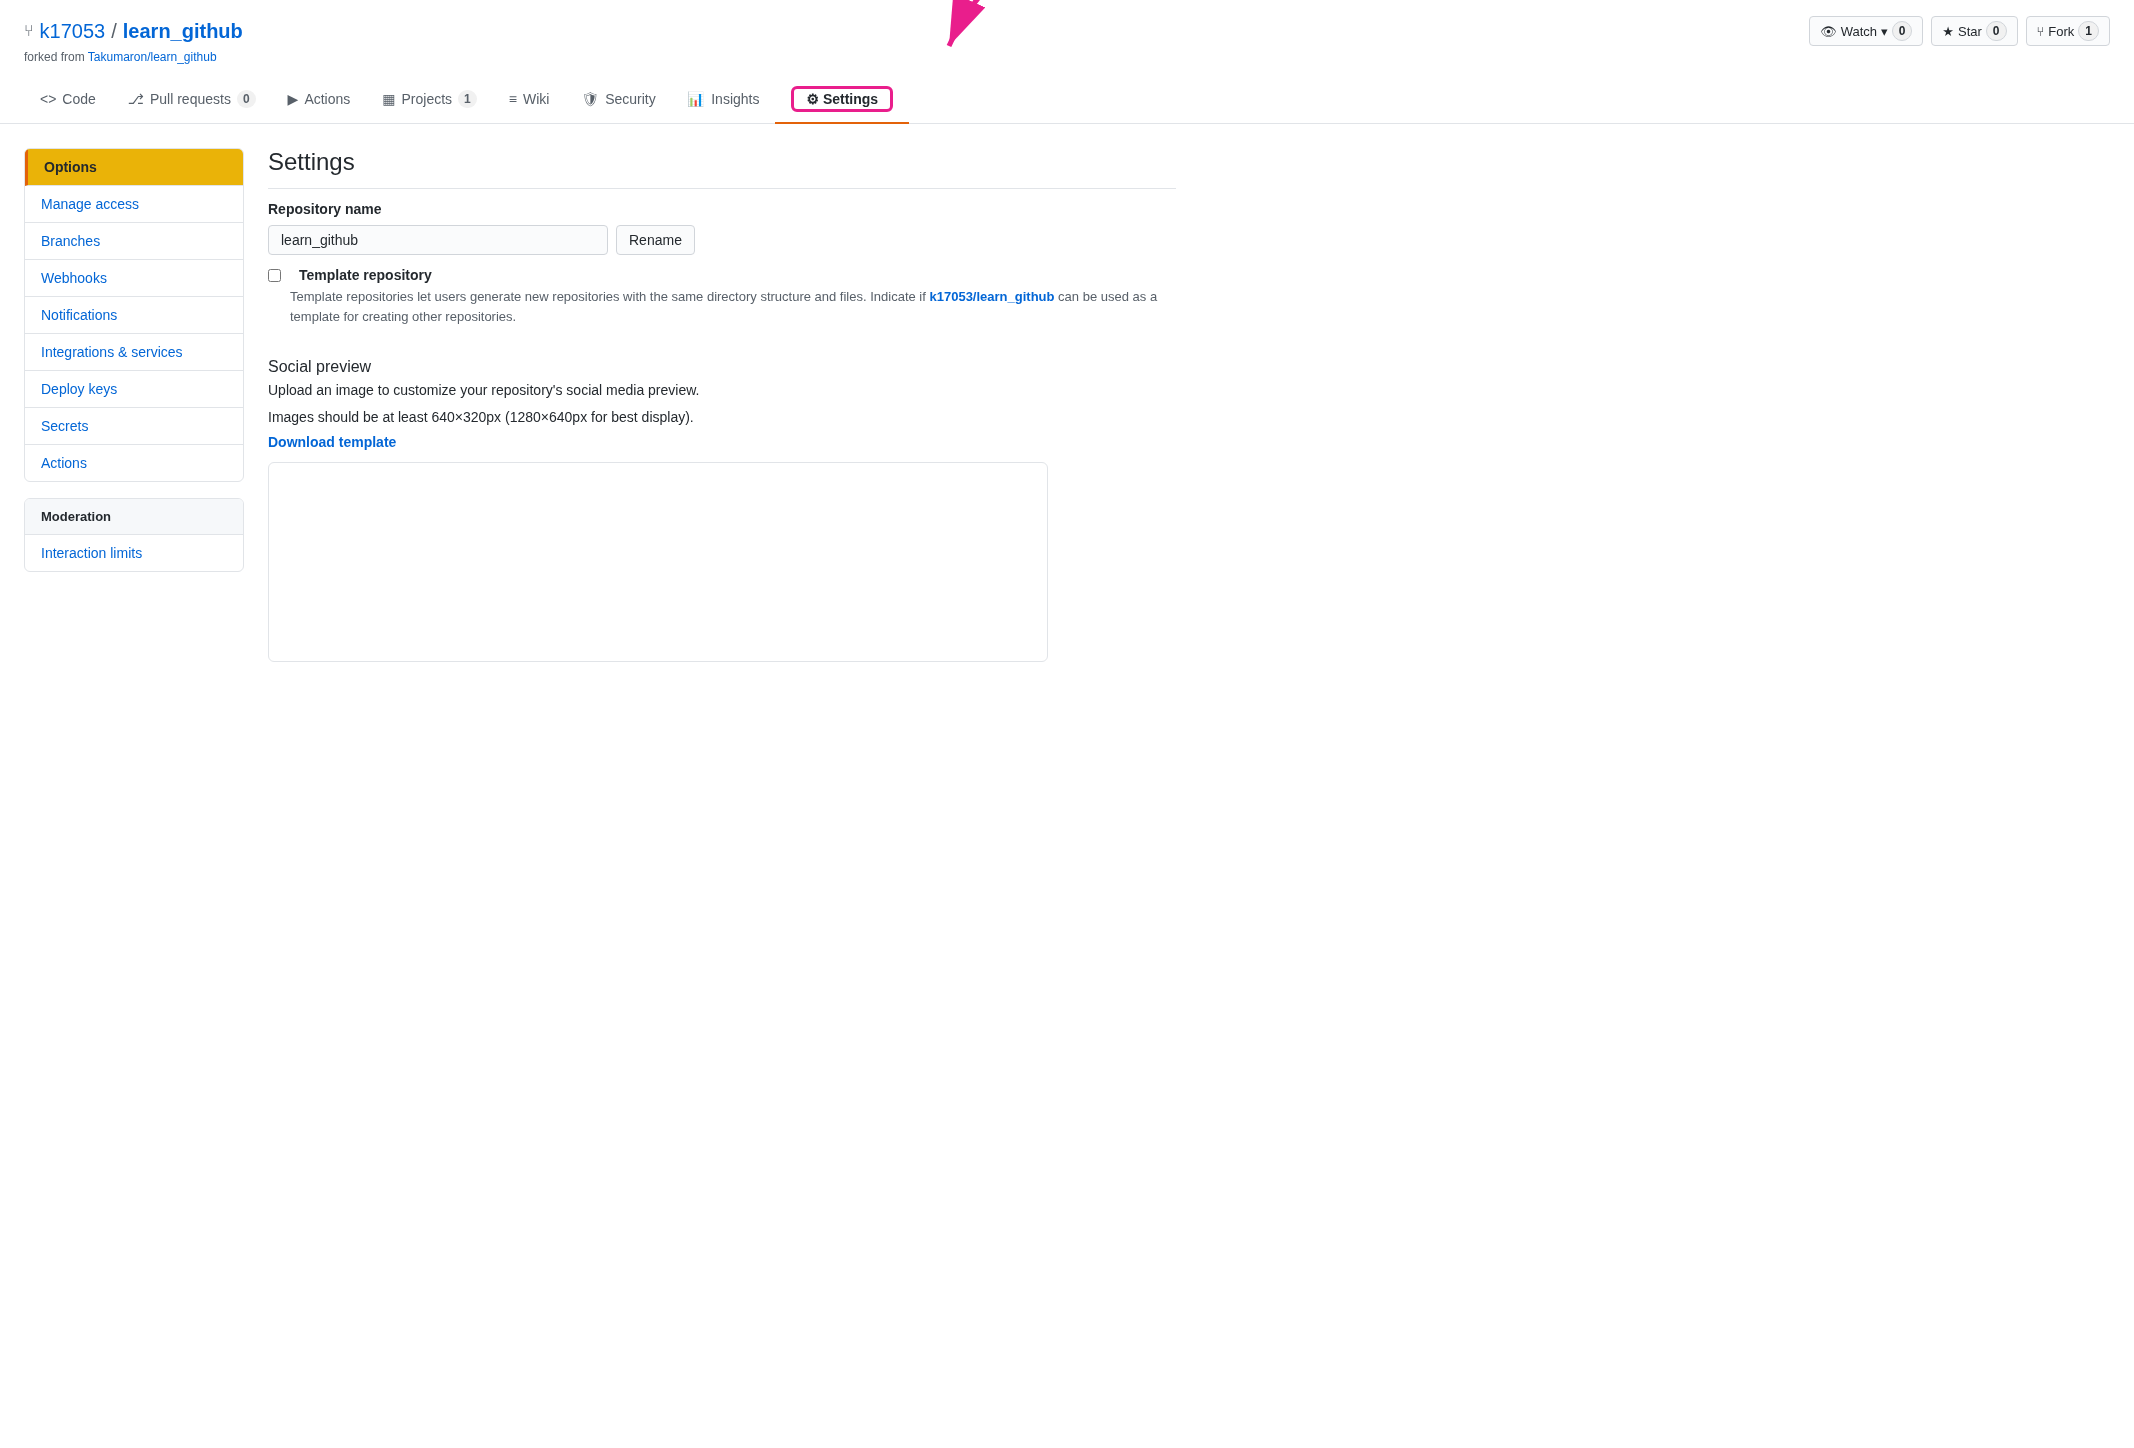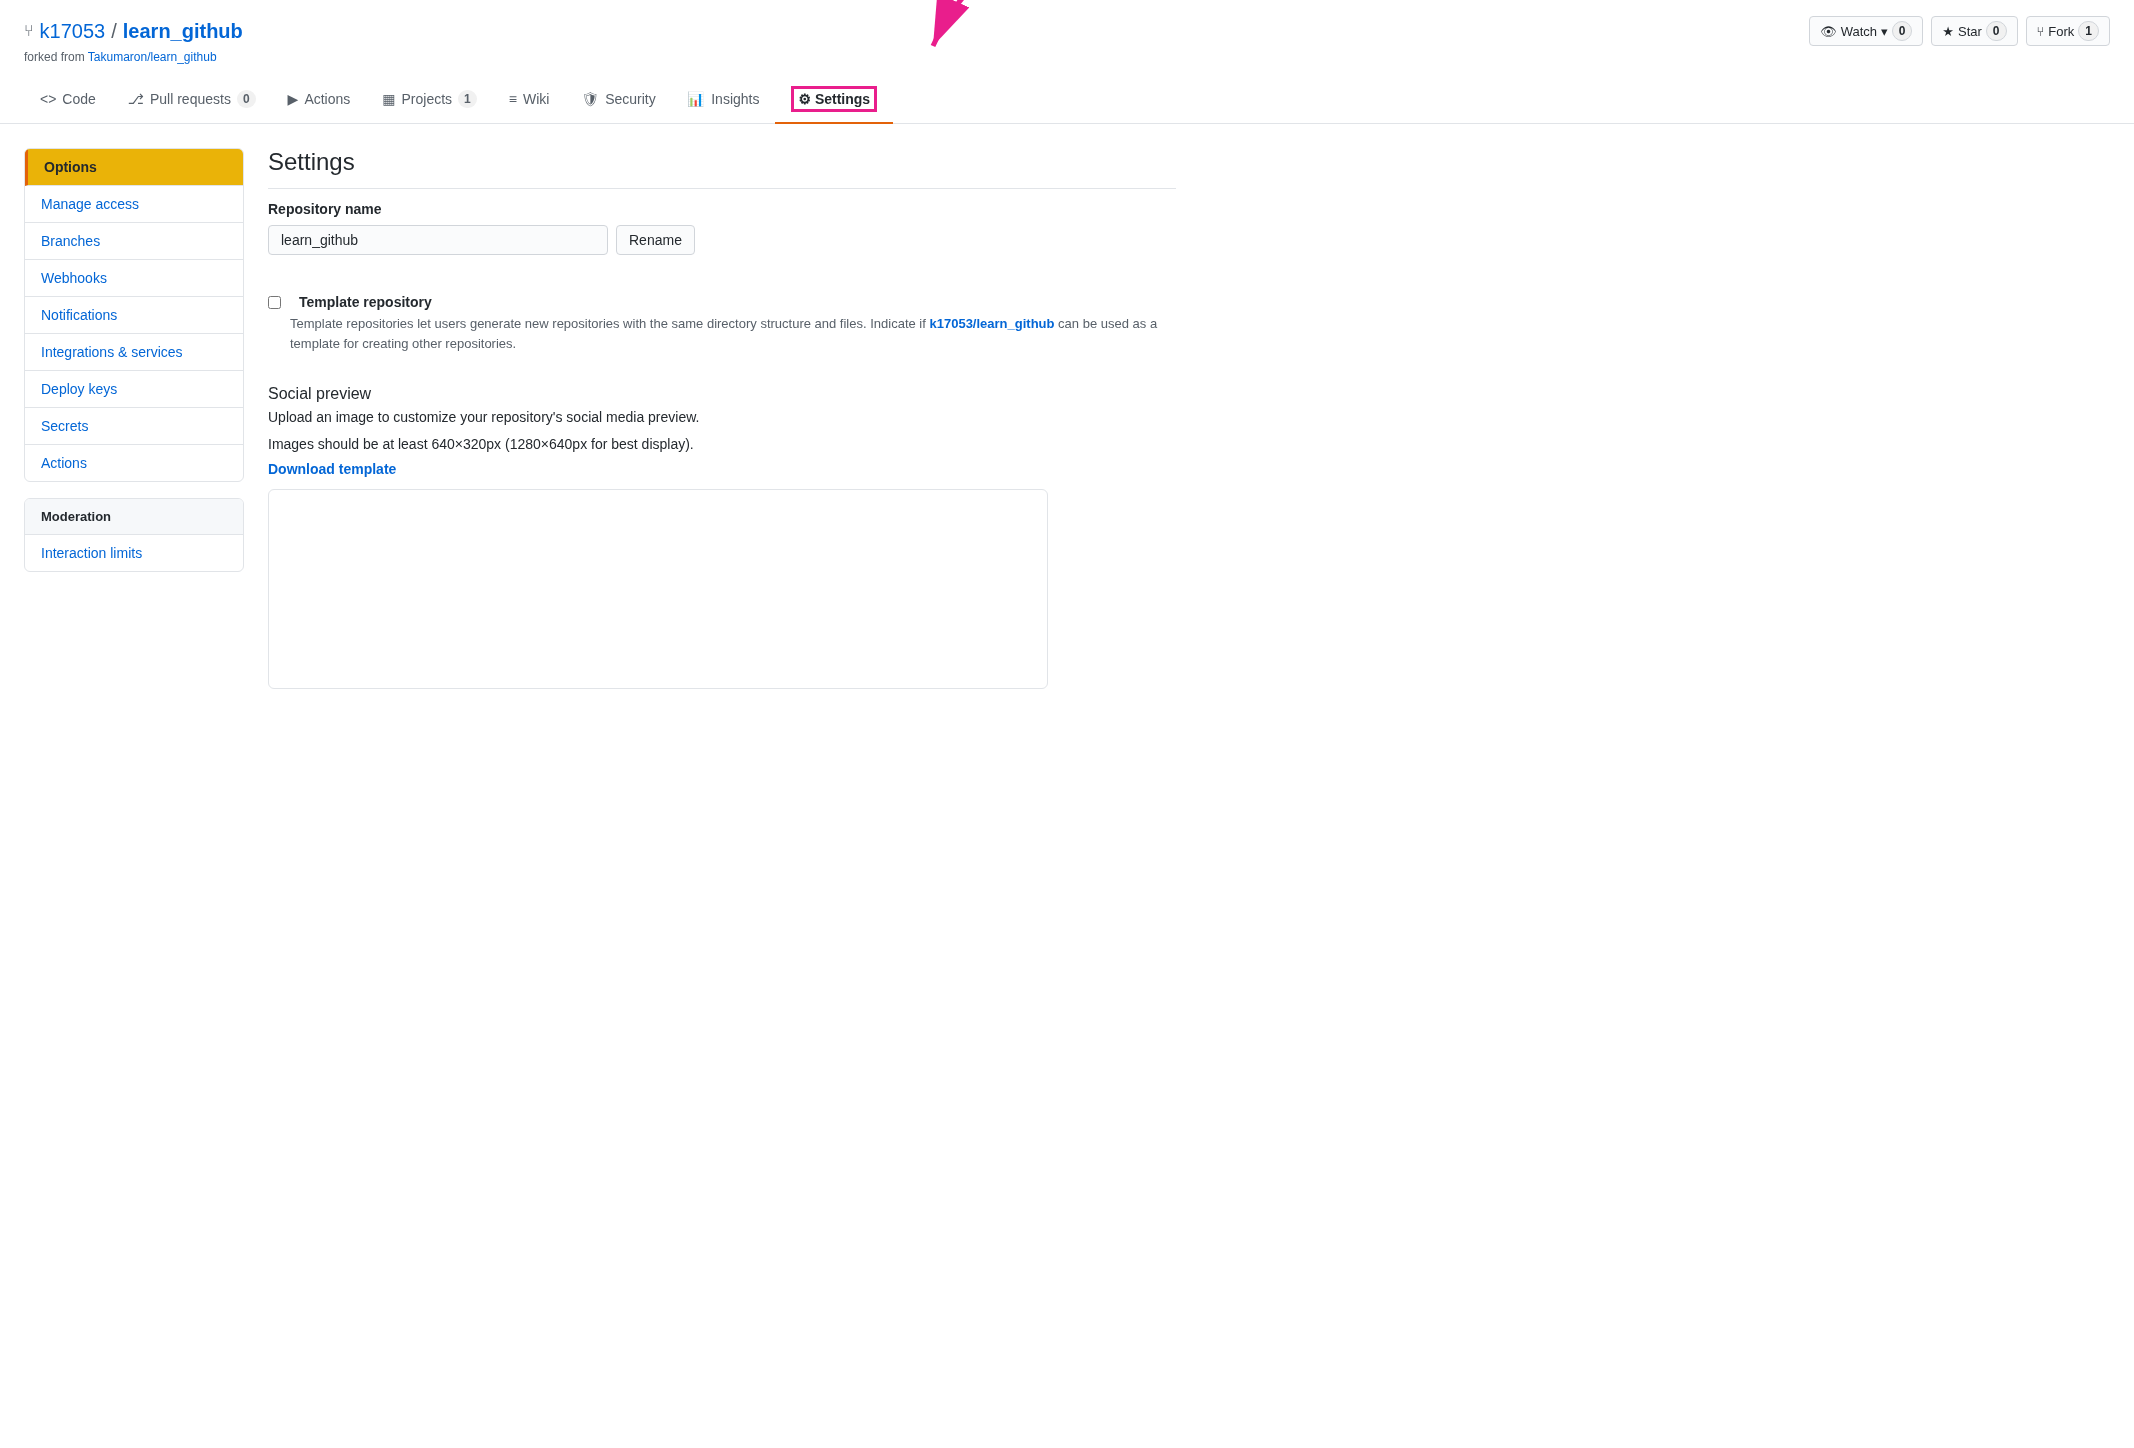--- a/index.html
+++ b/index.html
@@ -112,22 +112,22 @@
       background: #f1f1f1;
       border-radius: 10px;
       padding: 2px 6px;
       font-size: 12px;
       font-weight: 600;
     }
 
     
     .settings-highlight {
       border: 3px solid #e91e8c;
-      border-radius: 0;
-      padding: 2px 4px;
+      border-radius: 6px;
+      padding: 2px 12px;
     }
 
     
     .main-content {
       display: flex;
       padding: 24px 24px;
       gap: 24px;
       max-width: 1200px;
     }
 
@@ -173,21 +173,21 @@
     }
     .settings-title {
       font-size: 24px;
       font-weight: 400;
       margin-bottom: 12px;
       padding-bottom: 12px;
       border-bottom: 1px solid #e1e4e8;
     }
 
     .form-section {
-      margin-bottom: 39px;
+      margin-bottom: 12px;
     }
     .form-label {
       display: block;
       font-size: 14px;
       font-weight: 600;
       margin-bottom: 8px;
     }
     .input-row {
       display: flex;
       gap: 8px;

